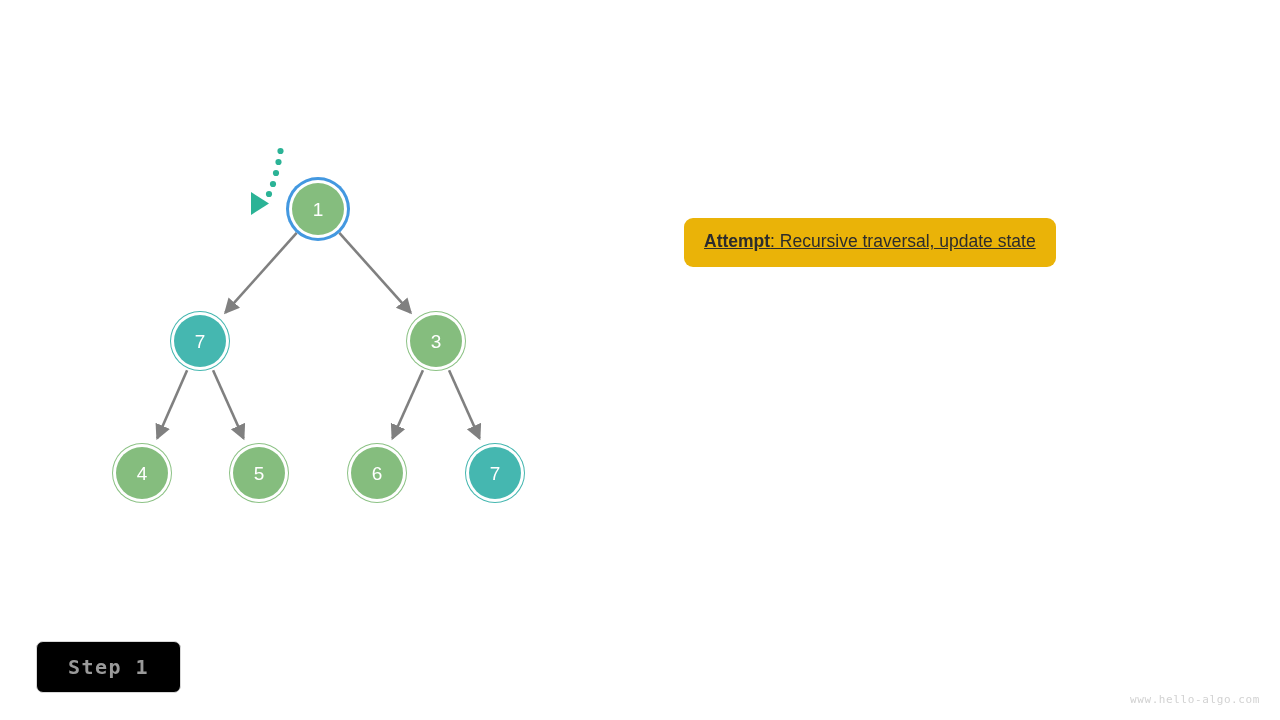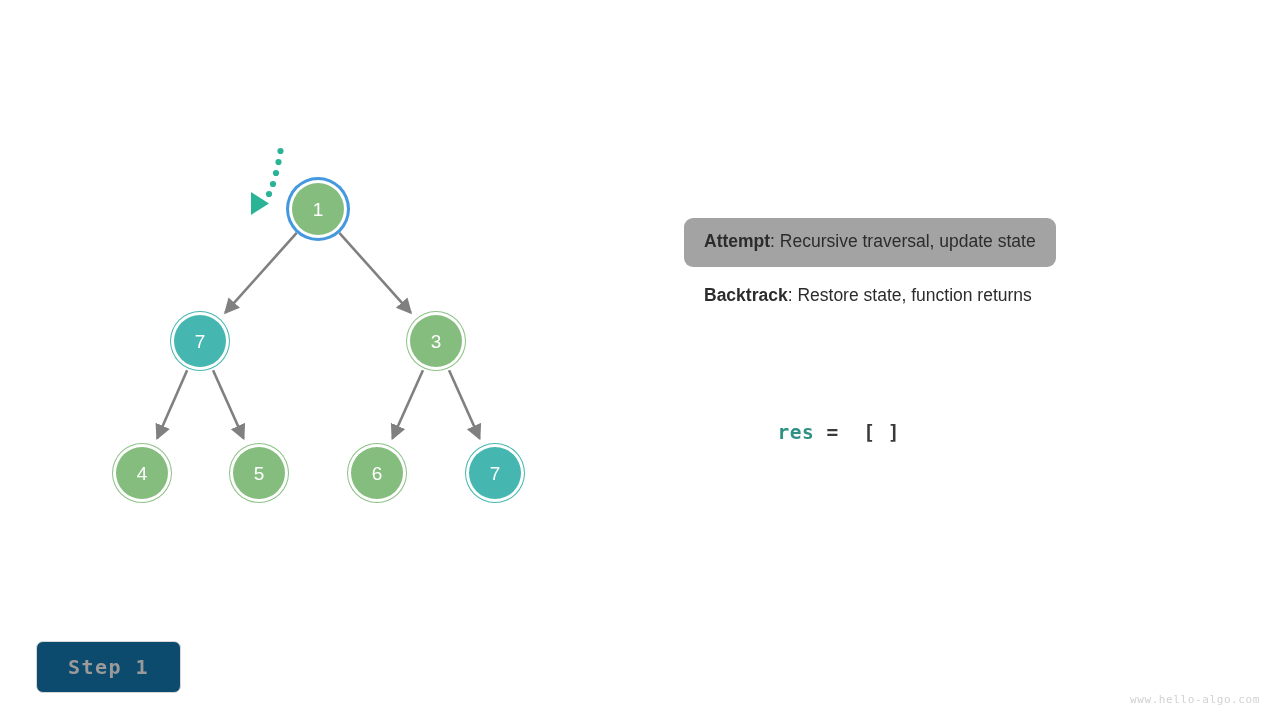--- a/index.html
+++ b/index.html
@@ -61,25 +61,26 @@
     left: 684px; top: 218px;
     width: 520px;
   }
   .legend-row {
     font-size: 17.5px;
     color: #2c2c2c;
     line-height: 1;
     white-space: nowrap;
   }
   .legend-row.highlight {
-    background: #a3a3a3;
+    background: #eab308;
     border-radius: 9px;
     padding: 15px 20px 16px 20px;
     display: inline-block;
     margin: 0;
+    text-decoration: underline;
   }
   .legend-row.plain {
     padding: 0 20px;
     margin-top: 20px;
   }
   .legend-row b { font-weight: bold; }
 
   .code-row {
     font-family: "DejaVu Sans Mono", monospace;
     font-size: 19.5px;
@@ -95,21 +96,21 @@
   .var-res  { color: #2f9184; }
   .code-rest { color: #3a3a3a; font-weight: bold; }
 
   
   #step-badge {
     position: absolute;
     left: 36px; top: 641px;
     width: 145px; height: 52px;
     border: 1px solid #d8d8d8;
     border-radius: 7px;
-    background: #0c4a6e;
+    background: #000000;
     display: flex;
     align-items: center;
     justify-content: center;
     font-family: "DejaVu Sans Mono", monospace;
     font-size: 20px;
     font-weight: bold;
     letter-spacing: 1.5px;
     color: #9a9a9a;
     user-select: none;
   }
@@ -185,28 +186,22 @@
         </div>
       </div>
   </div>
 
   <div id="panel">
 
     <div class="legend-row highlight">
       <b>Attempt</b><span>: Recursive traversal, update state</span>
     </div>
 
-    <div class="legend-row plain">
-      <b>Backtrack</b><span>: Restore state, function returns</span>
-    </div>
-
-
-    <div class="code-row" id="code-res">
-      <span class="var-res">res</span><span class="code-rest"> =  [ ]</span>
-    </div>
+
+
   </div>
 
   <div id="step-badge">
     <span>Step 1</span>
   </div>
 
   <div id="watermark">
     <span>www.hello-algo.com</span>
   </div>
 

